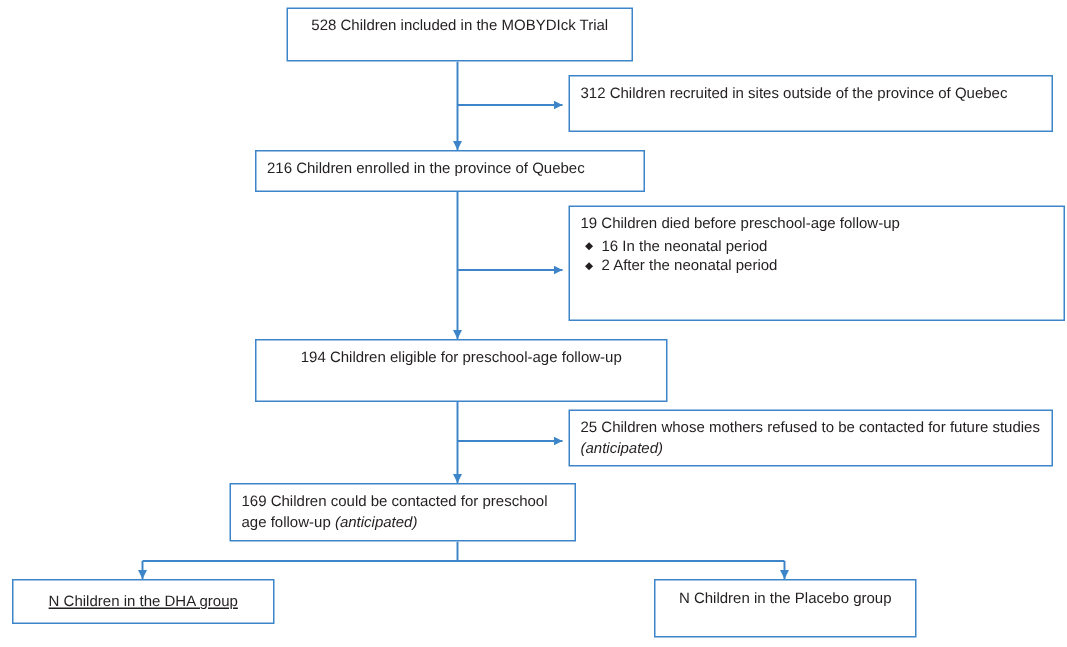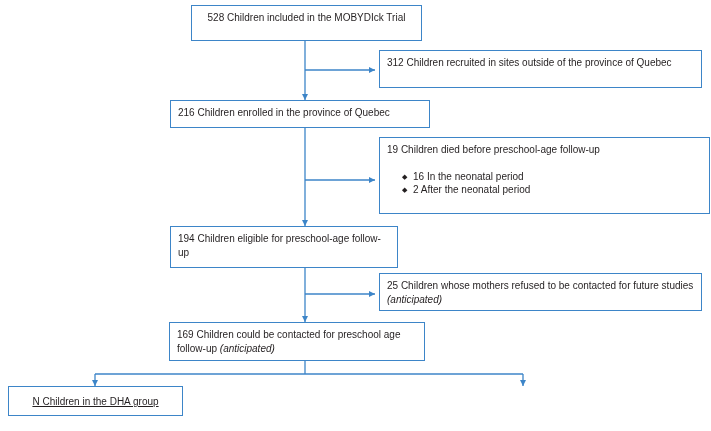--- a/index.html
+++ b/index.html
@@ -22,21 +22,21 @@
     background: #ffffff;
     color: #231f20;
     font-size: 10px;
     line-height: 13.5px;
     padding: 5px 7px 4px 7px;
   }
   .node.center {
     text-align: center;
   }
   .node .bullets {
-    margin: 13px;
+    margin: 1px;
     padding: 0;
     list-style: none;
   }
   .node .bullets li {
     position: relative;
     padding-left: 13px;
     line-height: 13.5px;
   }
   .node .bullets li:before {
     content: "\25C6";
@@ -103,30 +103,33 @@
   </div>
 
   <div class="node" style="left:379px; top:137px; width:331px; height:77px;">
     <div>19 Children died before preschool-age follow-up</div>
     <ul class="bullets">
       <li>16 In the neonatal period</li>
       <li>2 After the neonatal period</li>
     </ul>
   </div>
 
-  <div class="node" style="left:170px; top:226px; width:228px; height:42px;">
+  <div class="node" style="left:170px; top:226px; width:275px; height:42px;text-align:center;">
     <span>194 Children eligible for preschool-age follow-up</span>
   </div>
 
   <div class="node" style="left:379px; top:273px; width:323px; height:38px;">
     <span>25 Children whose mothers refused to be contacted for future studies </span><span class="ital">(anticipated)</span>
   </div>
 
-  <div class="node" style="left:169px; top:322px; width:256px; height:39px;">
+  <div class="node" style="left:153px; top:322px; width:231px; height:39px;">
     <span>169 Children could be contacted for preschool age follow-up  </span><span class="ital">(anticipated)</span>
   </div>
 
   <div class="node center" style="left:8px; top:386px; width:175px; height:30px; padding-top:8px;text-decoration:underline;">
     <span>N Children in the DHA group</span>
   </div>
 
+  <div class="node center" style="left:436px; top:386px; width:175px; height:39px; padding-top:6px;">
+    <span>N Children in the Placebo group</span>
+  </div>
 
 </div>
 
 </body></html>

